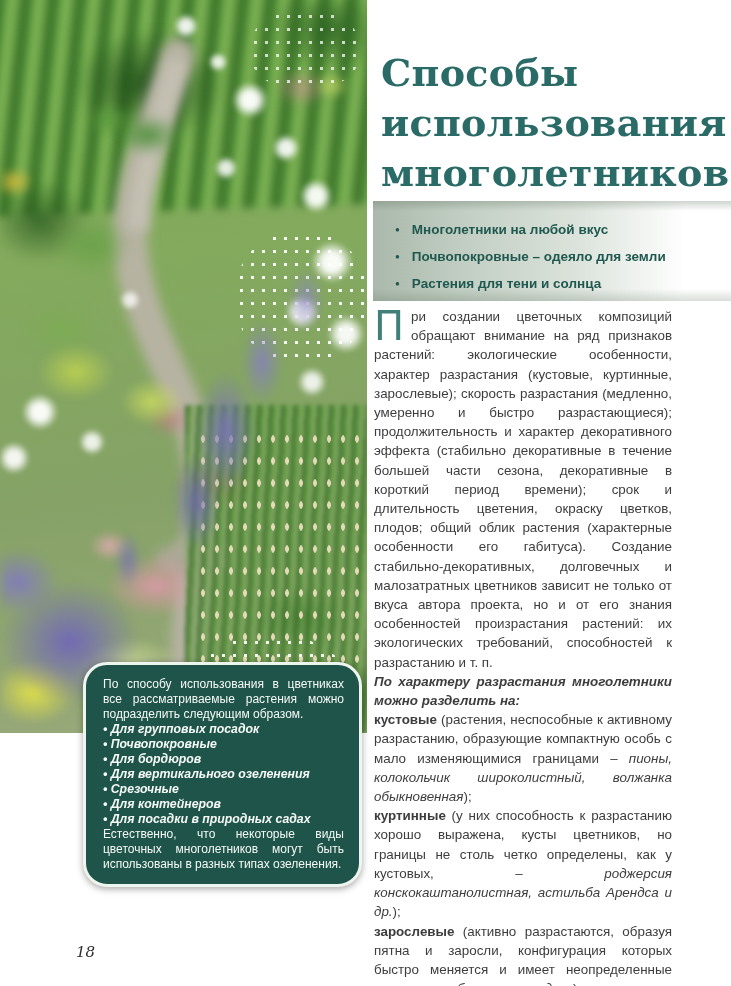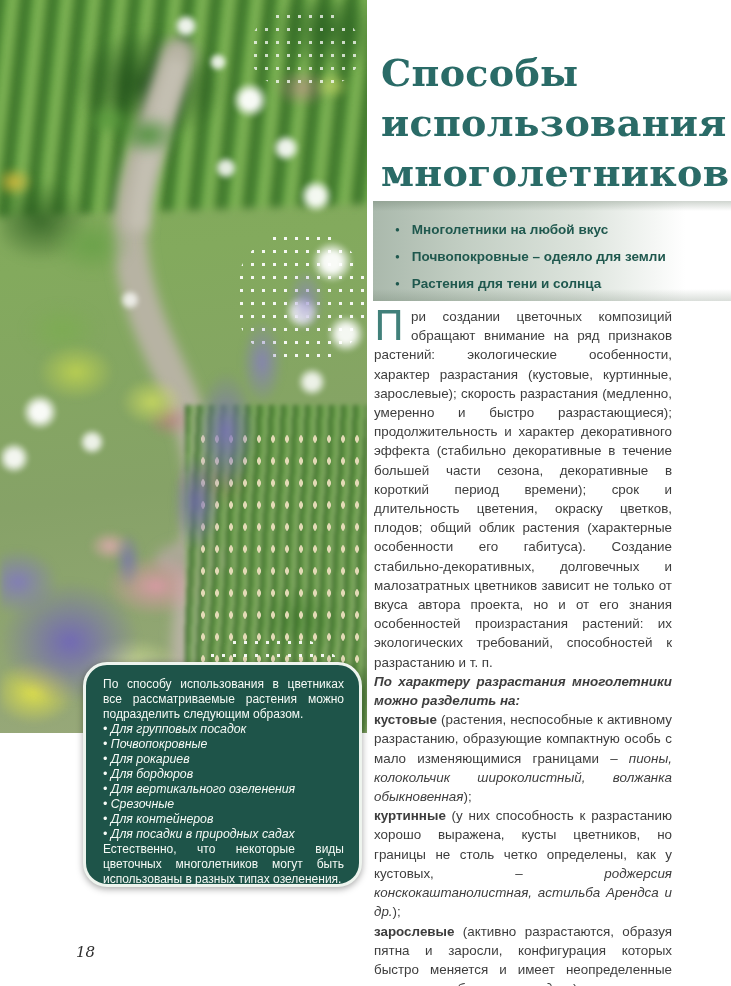--- a/index.html
+++ b/index.html
@@ -104,21 +104,21 @@
   .term{font-weight:bold;margin-top:24px;}
   .ex{font-style:italic;}
 
   
   .callout{position:absolute;left:83px;top:662px;width:279px;height:225px;box-sizing:border-box;
     background:#1e5449;border:3px solid #eef4ee;border-radius:24px;
     box-shadow:0 2px 7px rgba(0,0,0,.35);
     padding:12px 15px 0 17px;color:#f6faf6;font-size:12px;line-height:15px;}
   .callout p{margin:0;text-align:justify;}
   .callout ul{margin:0;padding:0;list-style:none;}
-  .callout li{font-weight:normal;font-style:italic;line-height:15px;font-size:12.3px;}
+  .callout li{font-weight:bold;font-style:italic;line-height:15px;font-size:12.3px;}
   .callout li::before{content:"• ";}
 
   .pagenum{position:absolute;left:76px;top:905px;
     font-family:"DejaVu Serif","Liberation Serif",serif;font-style:italic;
     font-size:15px;color:#2e2e2e;margin-top:38px;}
 </style>
 </head>
 <body>
 
 <div class="page">
@@ -166,21 +166,20 @@
     <p><span class="term">куртинные</span><span> (у них способность к разрастанию хорошо выражена, кусты цветников, но границы не столь четко определены, как у кустовых, – </span><span class="ex">роджерсия конскокаштанолистная, астильба Арендса и др.</span><span>);</span></p>
     <p><span class="term">зарослевые</span><span> (активно разрастаются, образуя пятна и заросли, конфигурация которых быстро меняется и имеет неопределенные очертания, – </span><span class="ex">барвинки, ландыш</span><span>).</span></p>
 
   </div>
 
   <div class="callout">
     <p>По способу использования в цветниках все рассматриваемые растения можно подразделить следующим образом.</p>
     <ul>
       <li>Для групповых посадок</li>
       <li>Почвопокровные</li>
-      <li>Для рокариев</li>
       <li>Для бордюров</li>
       <li>Для вертикального озеленения</li>
       <li>Срезочные</li>
       <li>Для контейнеров</li>
       <li>Для посадки в природных садах</li>
     </ul>
     <p>Естественно, что некоторые виды цветочных многолетников могут быть использованы в разных типах озеленения.</p>
   </div>
 
   <div class="pagenum">18</div>

